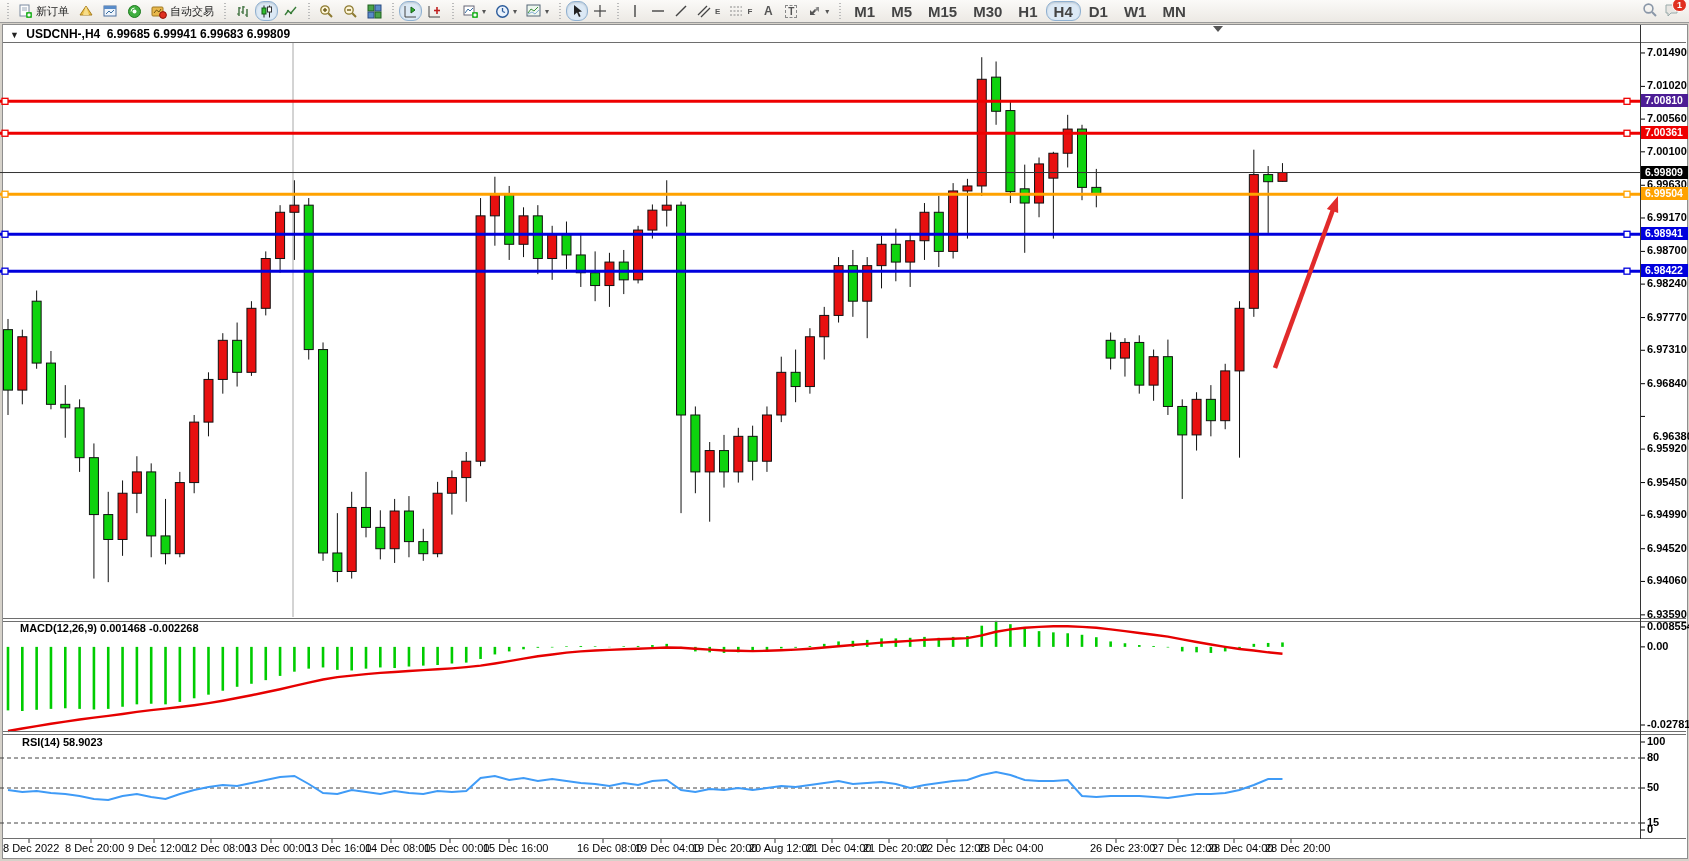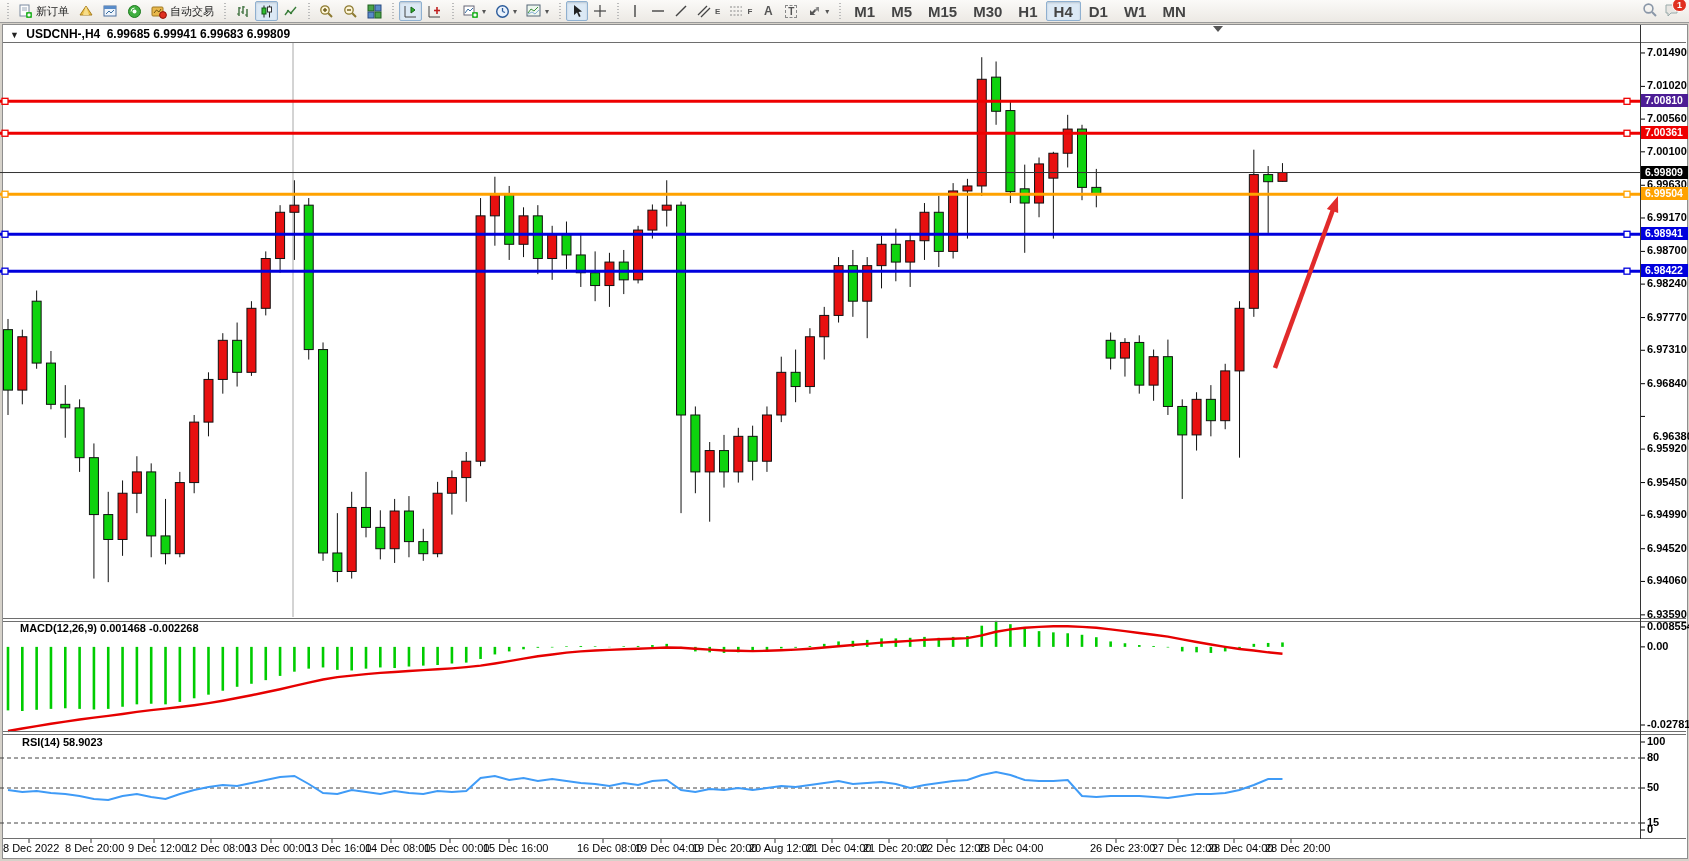--- a/index.html
+++ b/index.html
@@ -14,21 +14,21 @@
     background:linear-gradient(#fbfaf8,#ece9e4);
     border-bottom:1px solid #9a9a9a;
     display:flex;align-items:center;gap:1px;padding:0 2px;box-sizing:border-box;
     z-index:30;font-size:11px;color:#222;
   }
   .grip{width:5px;height:16px;margin:0 3px;
     background-image:repeating-linear-gradient(#bbb 0 1px,transparent 1px 3px);
     background-size:2px 100%;background-repeat:no-repeat;background-position:center;}
   .tbtn{height:20px;min-width:22px;display:flex;align-items:center;justify-content:center;
     gap:3px;padding:0 3px;border:1px solid transparent;border-radius:2px;box-sizing:border-box;}
-  .tbtn.pressed{border-color:#8fb0d0;background:#dce9f5;box-shadow:inset 0 1px 2px rgba(0,0,0,.15);}
+  .tbtn.pressed{border-color:#8fb0d0;background:#dce9f5;box-shadow:inset 0 1px 2px rgba(0,0,0,.15);border-radius:9px;}
   .tbtn svg{display:block;}
   .tflabel{font-weight:bold;color:#444;font-size:15px;padding:0 4px;}
   .tbtn.tf{min-width:26px;}
   .tbtn .caret{font-size:8px;color:#555;}
   #tb-right{margin-left:auto;display:flex;align-items:center;gap:6px;padding-right:6px;}
   #chat-badge{position:absolute;top:-4px;right:-6px;background:#e03020;color:#fff;
     border-radius:8px;font-size:9px;font-weight:bold;padding:1px 4px;border:1px solid #fff;}
   .glyphA{font-weight:bold;color:#555;font-size:12px;}
   .boxT{border:1px dashed #888;color:#555;font-weight:bold;font-size:10px;padding:0 2px;}
   

